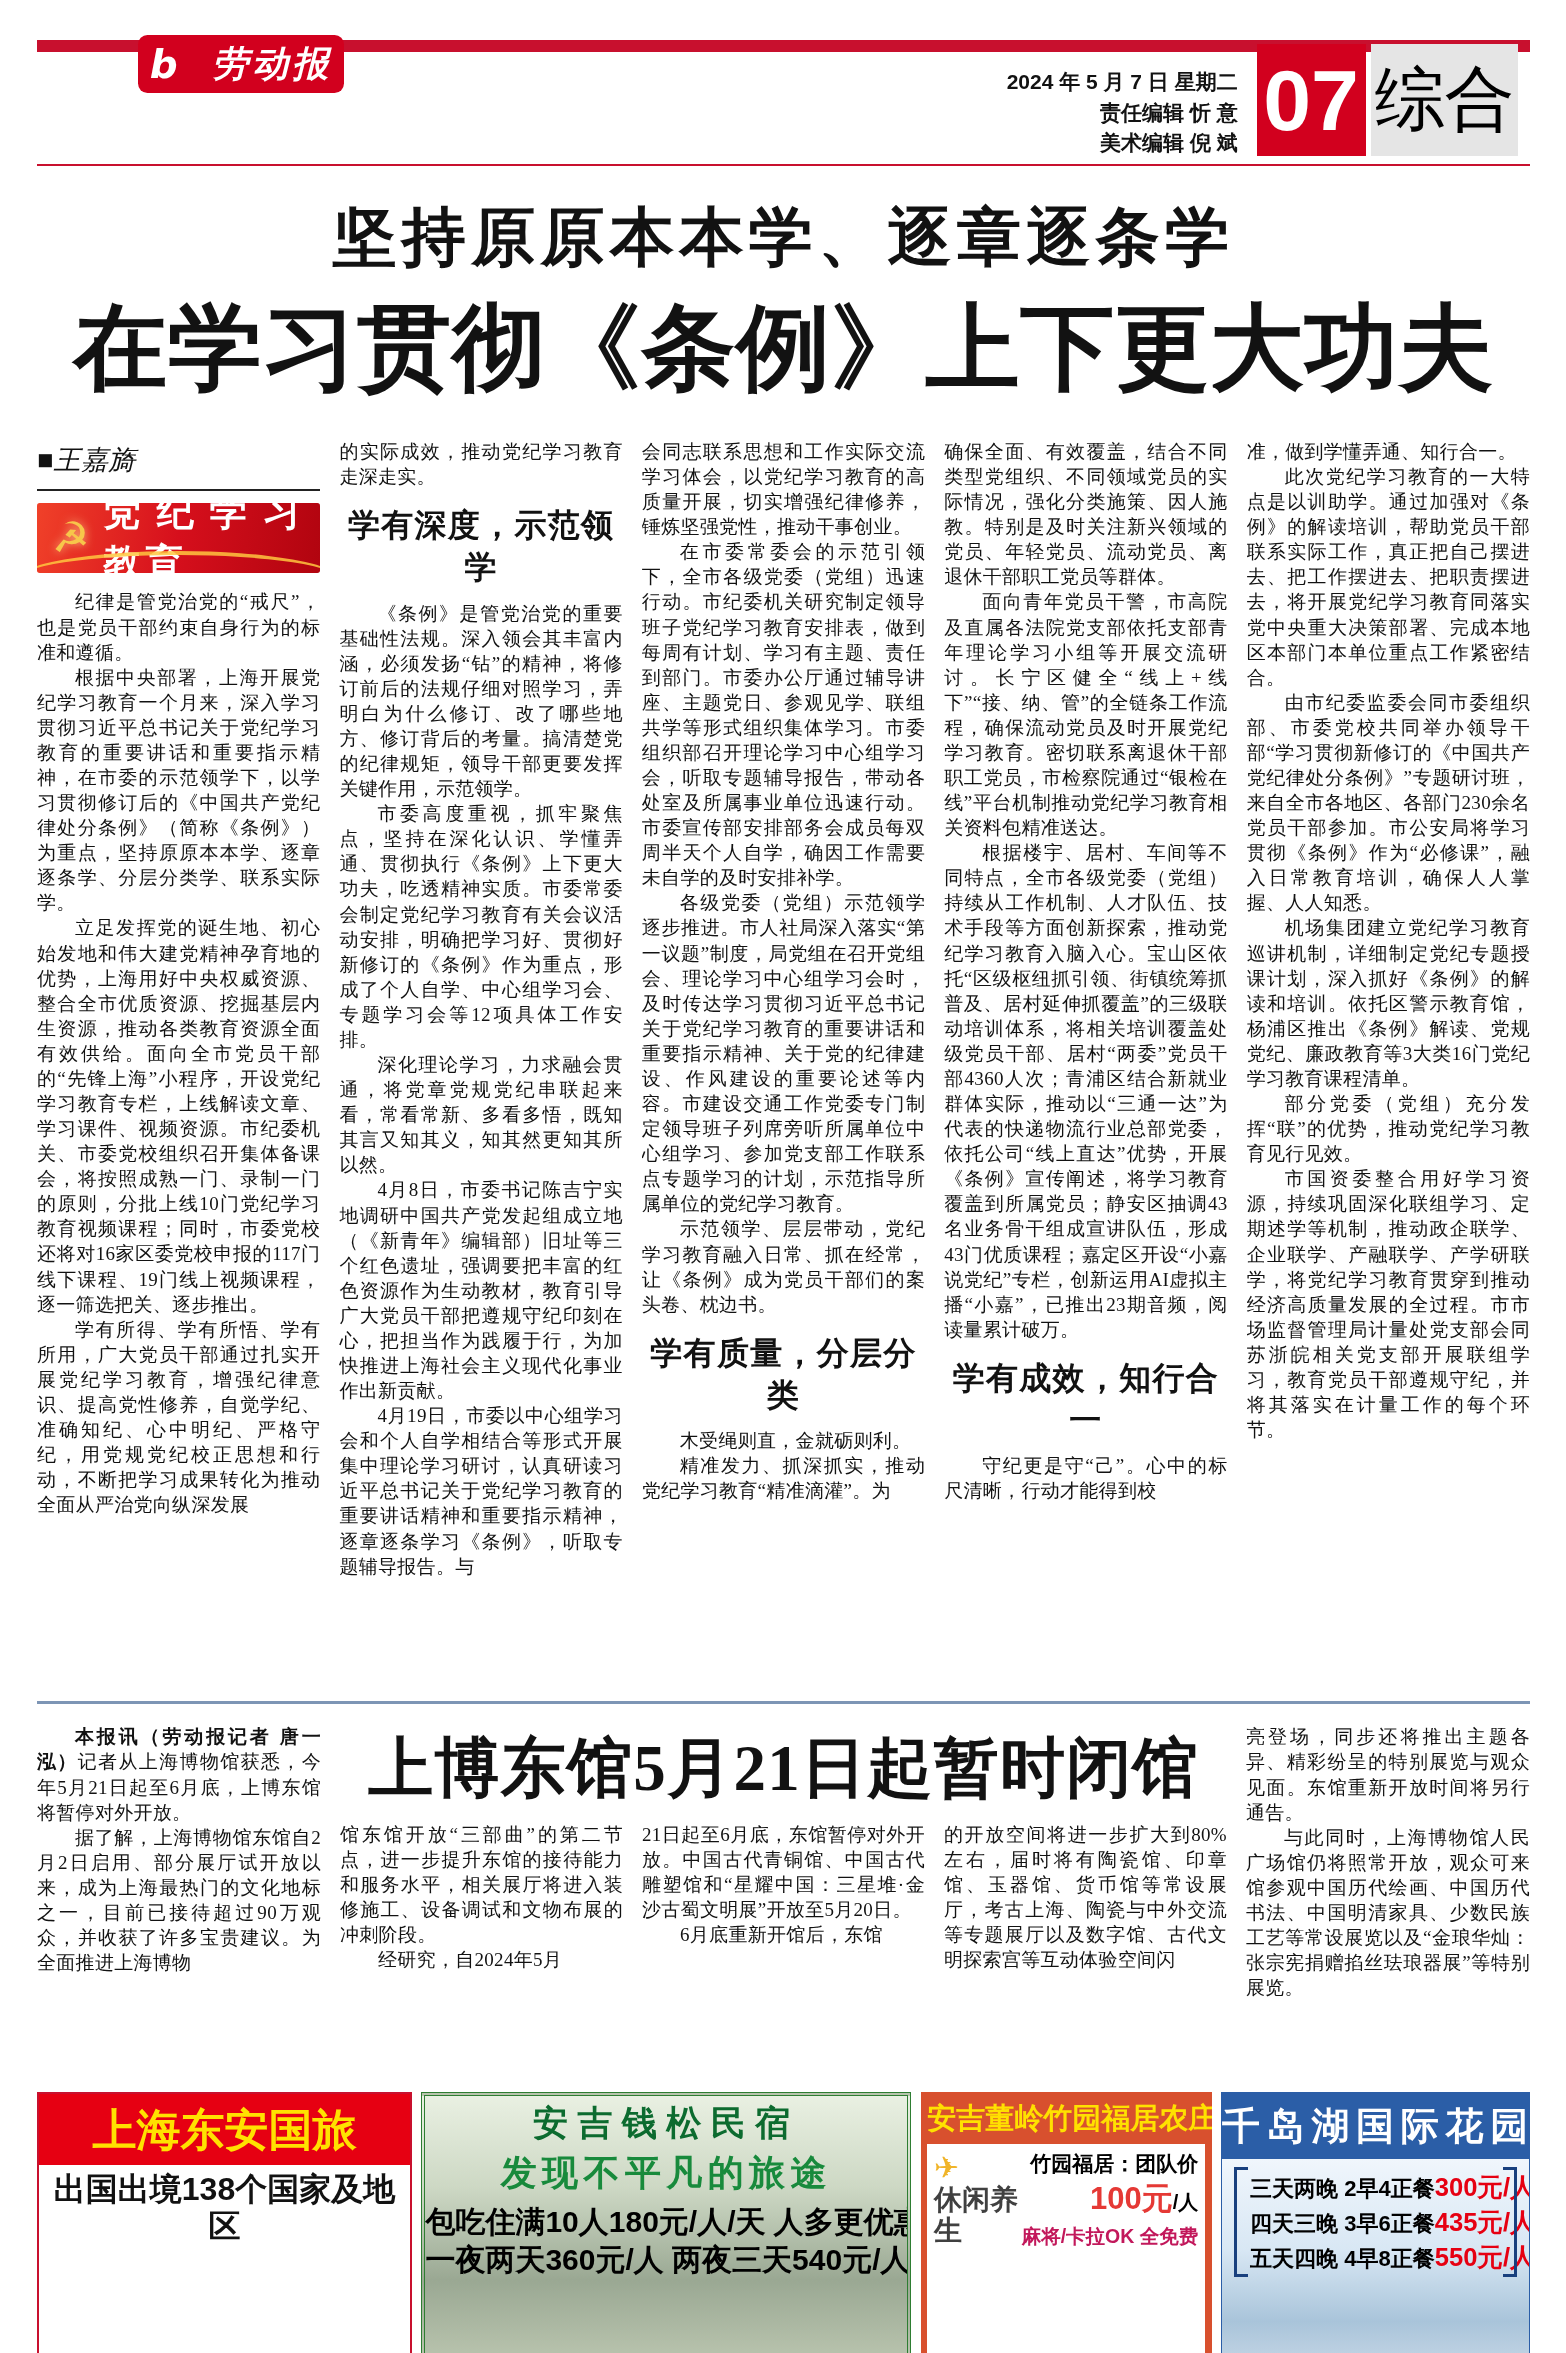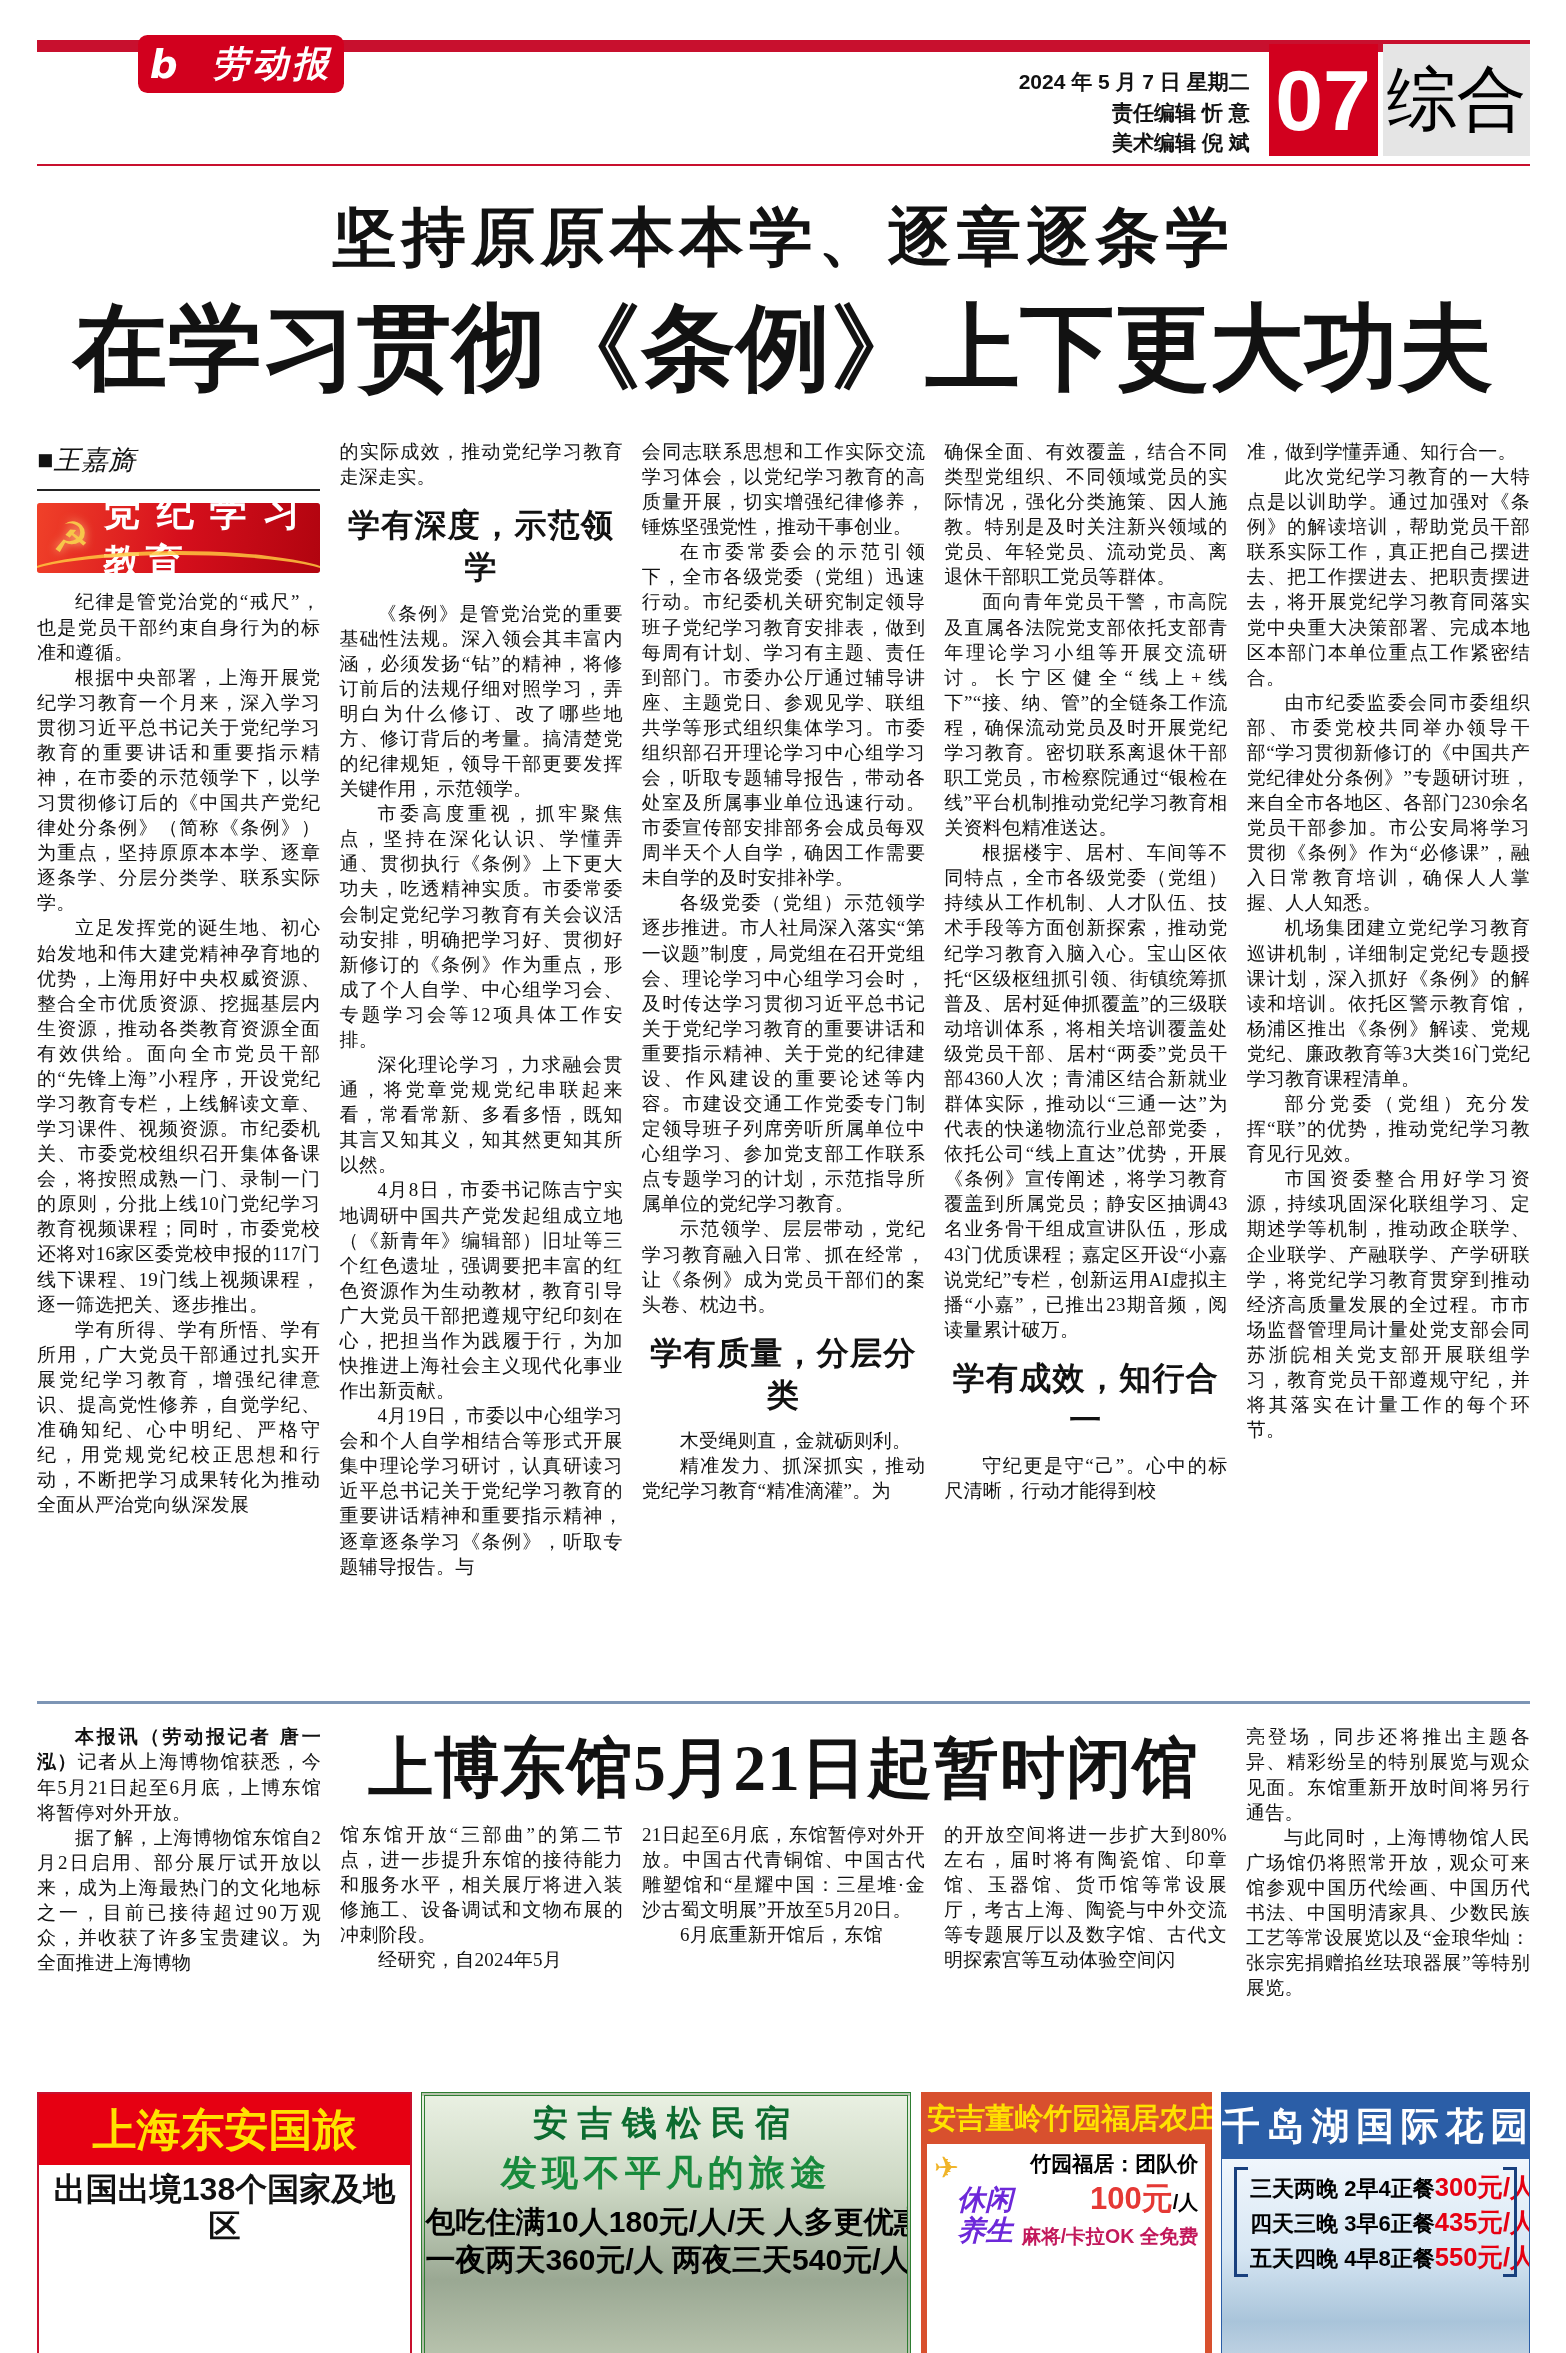--- a/index.html
+++ b/index.html
@@ -11,21 +11,21 @@
 
   
   .masthead { position:relative; height:129px; border-bottom:2.7px solid #c8102e; }
   .masthead-bar { position:absolute; top:5.4px; left:0; right:0; height:12px; background:#c8102e; }
   .logo-box {
     position:absolute; top:0; left:101px; width:206px; height:58px; background:#d2001e;
     border-radius:9.4px; display:flex; align-items:center; justify-content:center; gap:10.8px; z-index:2;
   }
   .logo-b { color:#fff; font:bold italic 39px "DejaVu Sans",sans-serif; }
   .logo-name { color:#fff; font:bold italic 36px "Liberation Serif",serif; letter-spacing:4px;margin-left:24px; }
-  .header-right { position:absolute; right:0; top:9.4px; height:112px; display:flex; align-items:stretch; gap:5.4px; }
+  .header-right { position:absolute; right:12px; top:9.4px; height:112px; display:flex; align-items:stretch; gap:5.4px; }
   .date-block { text-align:right; font-family:"Liberation Sans","DejaVu Sans",sans-serif;
     font-size:21px; font-weight:bold; line-height:1.45; padding:23px 13.5px 0 0; }
   .page-num { background:#d2001e; color:#fff; width:109px; display:flex; align-items:center; justify-content:center;
     font:bold 86px "Liberation Sans","DejaVu Sans",sans-serif; }
   .section-name { background:#e5e5e5; color:#000; width:147px; display:flex; align-items:center; justify-content:center;
     font-size:70px; font-family:"Liberation Serif",serif; }
 
   
   .kicker { text-align:center; font-size:64px; font-weight:700; letter-spacing:5.4px; margin:28px 0 4px; }
   .headline { text-align:center; font-size:94px; font-weight:900; letter-spacing:0.7px; margin:4px 0 27px; }
@@ -84,21 +84,21 @@
 
   .ad2 { flex:1 1 auto; border:4.7px double #2e7d32; position:relative; display:flex; flex-direction:column;
     background:linear-gradient(180deg,#e9f0e2 0%,#cdd8c4 35%,#9aa893 70%,#b9c4ae 100%); }
   .ad2-title { text-align:center; color:#0c6b2f; font-weight:900; font-size:35px; letter-spacing:9.4px; margin-top:4px; }
   .ad2-slogan { text-align:center; color:#188a3c; font-weight:900; font-size:36px; letter-spacing:5.4px; margin:1.3px 0 5.4px; }
   .ad2-offer { text-align:center; color:#000; font-weight:900; font-size:30px; line-height:1.25; white-space:nowrap; }
 
   .ad3 { flex:0 0 291px; background:#d8502e; padding:6.7px 6.7px 5.4px; display:flex; flex-direction:column; }
   .ad3-head { color:#ffe100; font-weight:900; font-size:29px; text-align:right; white-space:nowrap; margin-bottom:5.4px; }
   .ad3-body { background:#fff; flex:1; padding:5.4px 6.7px 2.7px; position:relative; }
-  .ad3-slogan { color:#6d28d9; font-weight:900; font-style:italic; font-size:28px; line-height:1.1;margin-left:23px; }
+  .ad3-slogan { color:#404040; font-weight:900; font-size:28px; line-height:1.1; }
   .ad3-plane { color:#f0b429; font-size:30px; }
   .ad3-price-label { color:#000; font-weight:900; font-size:21px; text-align:right; white-space:nowrap; }
   .ad3-price { color:#e53935; font-weight:900; font-size:31px; text-align:right; }
   .ad3-price small { color:#000; font-size:20px; font-weight:900; }
   .ad3-perks { color:#c2185b; font-weight:900; font-size:19.5px; line-height:1.3; text-align:right; margin-top:4px; white-space:nowrap; }
   .ad3-top { display:flex; justify-content:space-between; }
 
   .ad4 { flex:0 0 309px; border:1.3px solid #2b5ea7; display:flex; flex-direction:column; }
   .ad4-head { background:#2b5ea7; color:#fff; font-weight:900; font-size:38px; letter-spacing:6.7px;
     text-align:center; padding:8px 0 6.7px; font-family:"Liberation Serif",serif; white-space:nowrap; }

